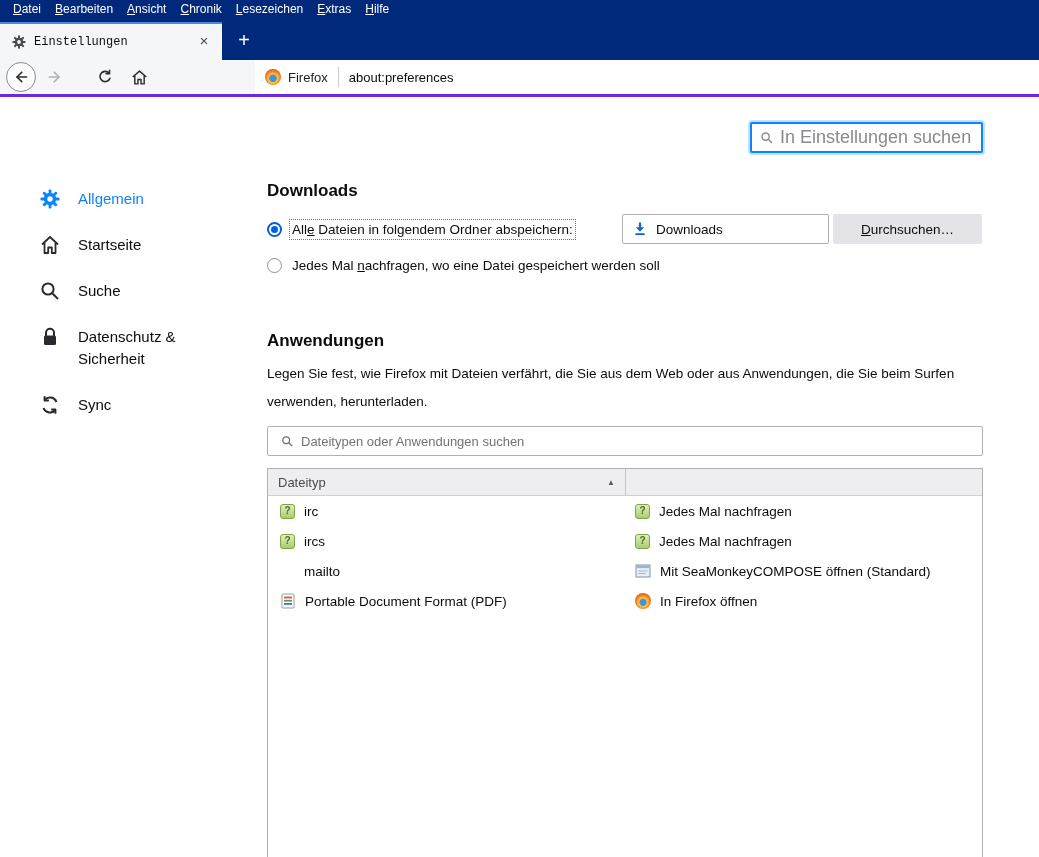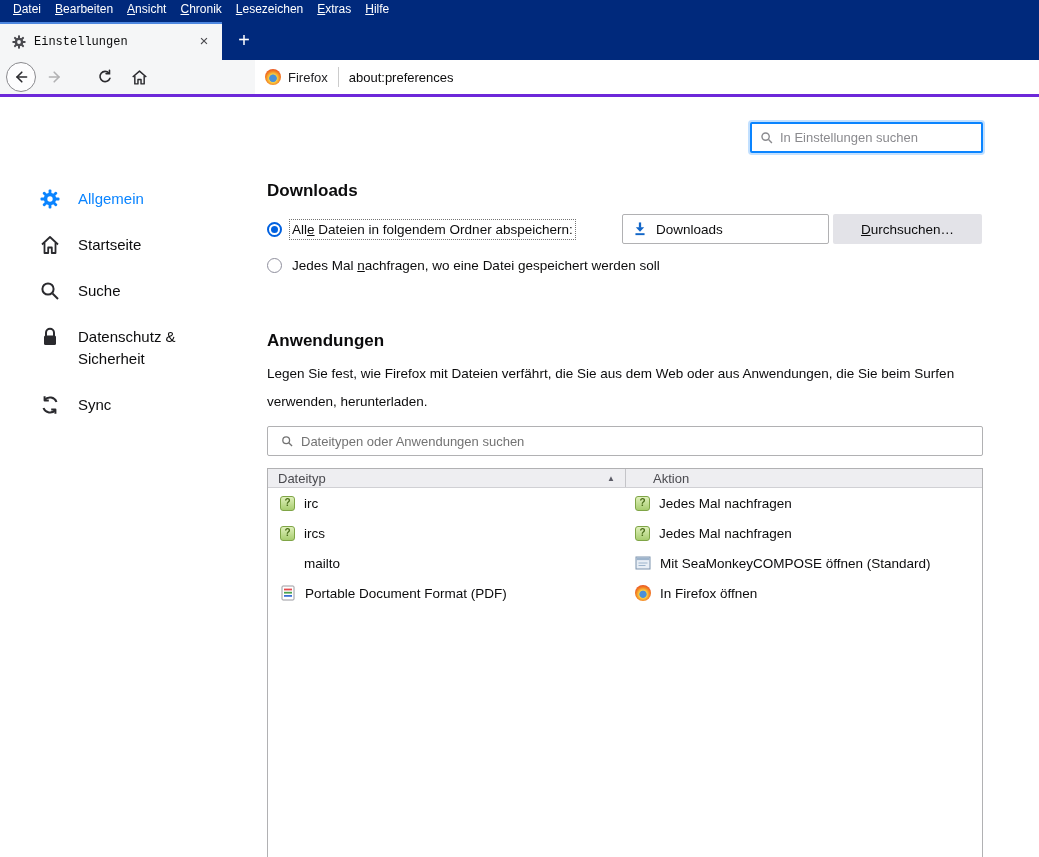--- a/index.html
+++ b/index.html
@@ -34,21 +34,21 @@
   .url-text { font-size:13px; color:#0c0c0d; }
   .ff-logo { width:16px; height:16px; border-radius:50%; flex-shrink:0;
     background:radial-gradient(circle at 50% 58%, #4a90d9 0 28%, #f7ce44 34%, #f48222 58%, #e23b22 85%); }
 
   
   .content { position:absolute; top:97px; left:0; right:0; bottom:0; background:#fff; }
 
   .searchbox { position:absolute; left:750px; top:25px; width:233px; height:31px;
     border:2px solid #0a84ff; border-radius:2px; box-shadow:0 0 0 2px rgba(10,132,255,.25);
     background:#fff; display:flex; align-items:center; padding:0 8px; gap:6px; }
-  .searchbox input { border:none; outline:none; flex:1; font-size:13px; min-width:0;
+  .searchbox input { border:none; outline:none; flex:1; font-size:18px; min-width:0;
     font-family:"Liberation Sans", sans-serif; color:#0c0c0d; }
   .searchbox input::placeholder { color:#8a8a8e; }
 
   
   .sidebar { position:absolute; left:40px; top:79px; width:215px; }
   .side-item { display:flex; align-items:flex-start; gap:18px; padding:12px 0; cursor:default; }
   .side-item .lbl { font-size:15px; line-height:22px; width:130px; }
   .side-item.active .lbl { color:#0a84ff; }
   .side-icon { width:20px; height:20px; flex-shrink:0; margin-top:1px; }
 
@@ -77,22 +77,22 @@
 
   .app-desc { margin-top:8px; font-size:13.5px; line-height:28px; width:716px; }
 
   .filterbox { margin-top:10px; height:30px; border:1px solid #b1b1b3; border-radius:2px;
     display:flex; align-items:center; gap:7px; padding:0 13px; background:#fff; }
   .filterbox input { border:none; outline:none; flex:1; font-size:13px; min-width:0;
     font-family:"Liberation Sans", sans-serif; color:#0c0c0d; }
   .filterbox input::placeholder { color:#737373; }
 
   .apps-table { margin-top:12px; border:1px solid #b1b1b3; height:393px; background:#fff; }
-  .tbl-header { display:flex; height:19px; background:#eeeef1; border-bottom:1px solid #d0d0d4;
-    font-size:13px; color:#4a4a4f;gap:17px; }
+  .tbl-header { display:flex; height:27px; background:#eeeef1; border-bottom:1px solid #d0d0d4;
+    font-size:13px; color:#4a4a4f; }
   .th1 { width:358px; display:flex; align-items:center; justify-content:space-between;
     padding:0 10px 0 10px; border-right:1px solid #c4c4c8; }
   .th2 { flex:1; display:flex; align-items:center; padding-left:10px; }
   .sort-arrow { font-size:8px; color:#5b5b66; }
   .tbl-row { display:flex; align-items:center; height:30px; font-size:13.5px; }
   .td1 { width:358px; display:flex; align-items:center; gap:9px; padding-left:12px; }
   .td2 { flex:1; display:flex; align-items:center; gap:9px; padding-left:9px; }
 
   
   .icon16 { width:16px; height:16px; flex-shrink:0; }
@@ -284,23 +284,20 @@
         </span>
         <input type="text" placeholder="Dateitypen oder Anwendungen suchen" style="">
       </div>
 
       <div class="apps-table">
         <div class="tbl-header">
           <div class="th1">
             <span>Dateityp</span>
             <span class="sort-arrow">▲</span>
           </div>
-          <div class="th2">
-            <span>Aktion</span>
-          </div>
         </div>
 
         <div class="tbl-row">
           <div class="td1">
             <span class="ask-icon">?</span>
             <span>irc</span>
           </div>
           <div class="td2">
             <span class="ask-icon">?</span>
             <span>Jedes Mal nachfragen</span>

